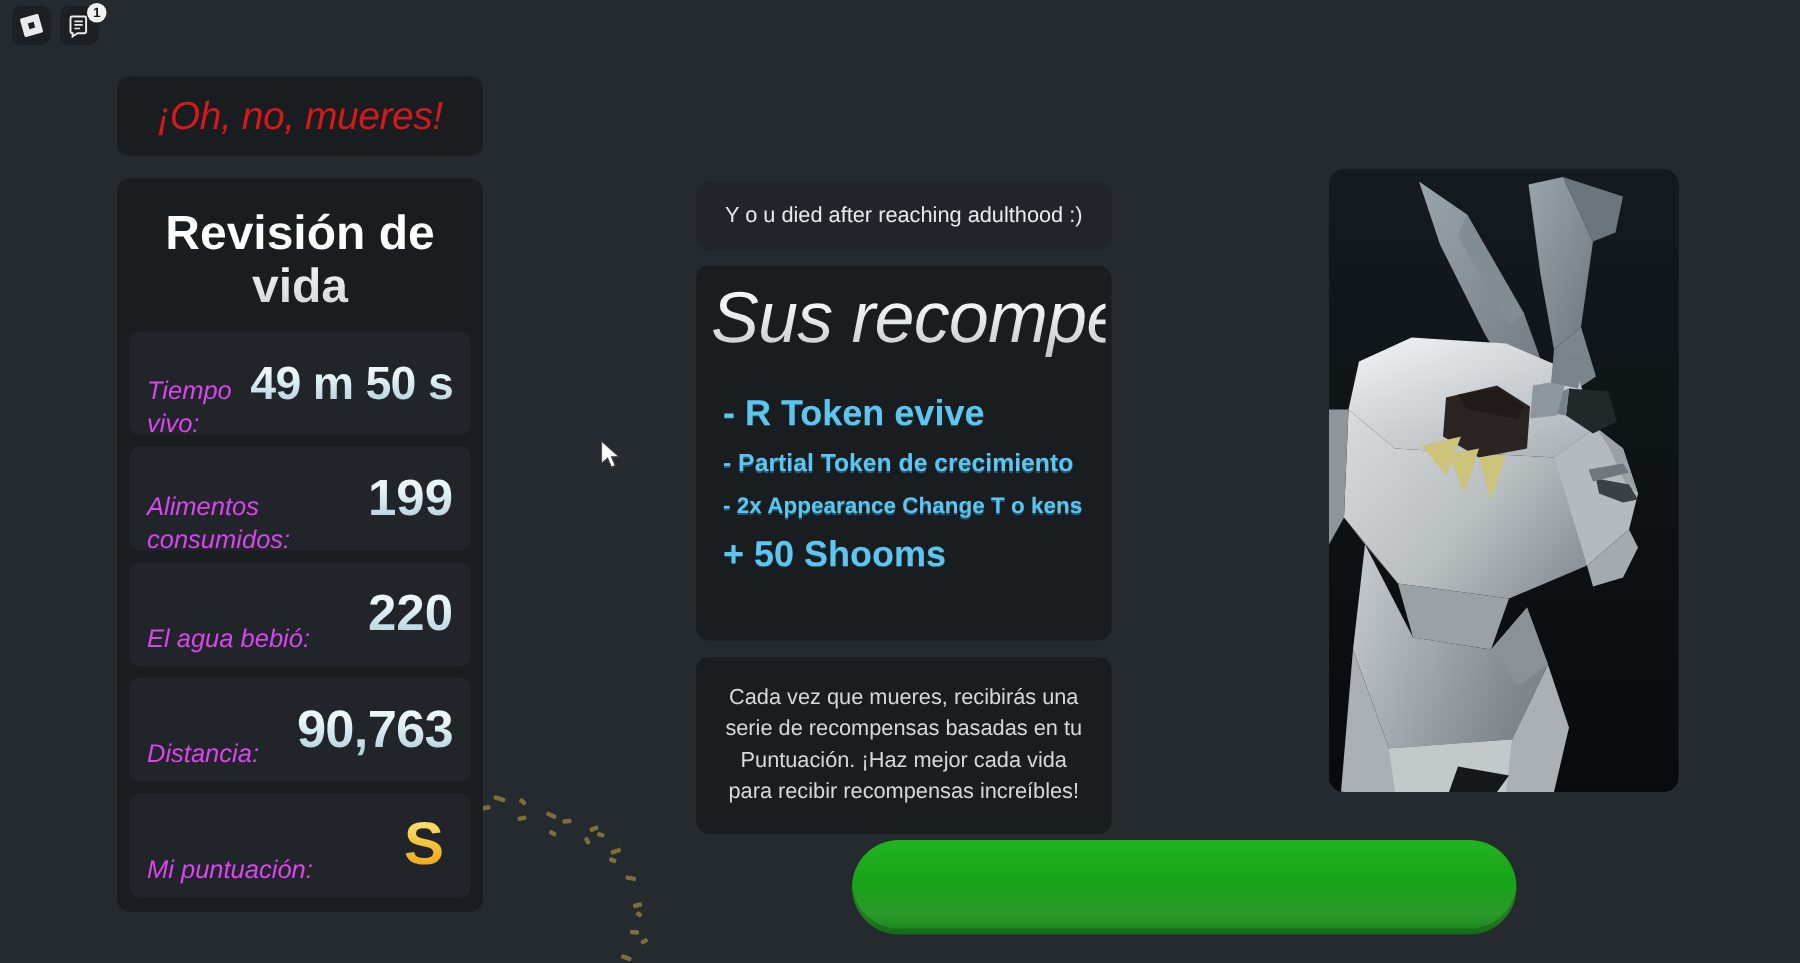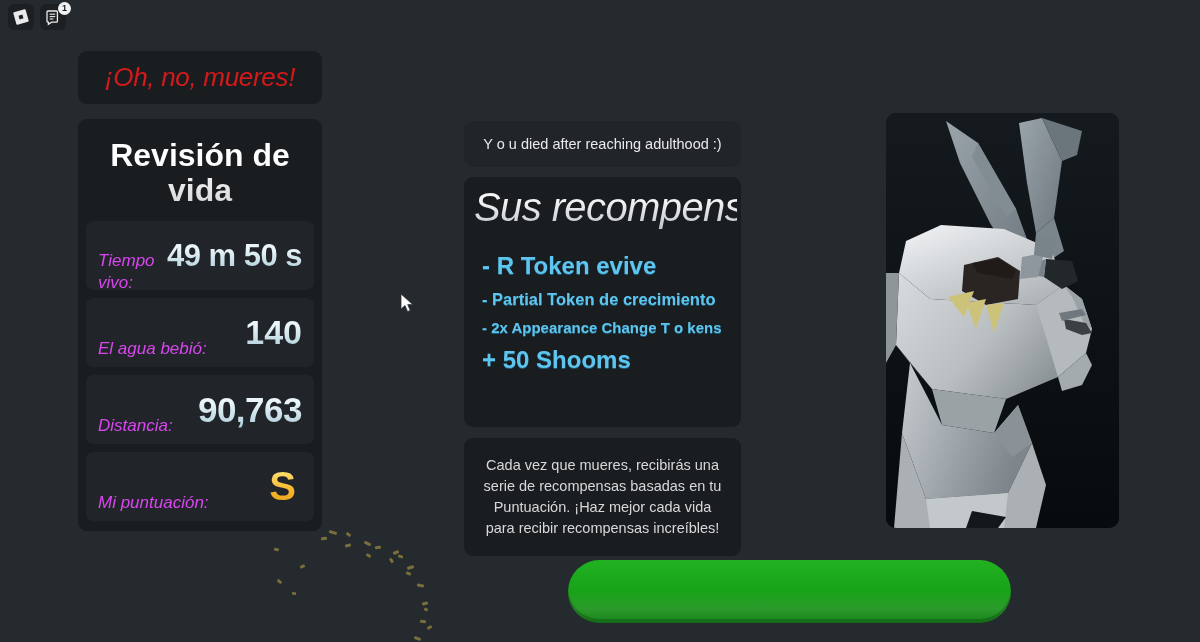--- a/index.html
+++ b/index.html
@@ -179,21 +179,21 @@
     white-space: nowrap;
   }
   .rewards-card {
     background: #1a1d20;
     border-radius: 9px;
     padding: 8px 10px 16px 10px;
     min-height: 250px;
   }
   .rewards-title {
     font-style: italic;
-    font-size: 40px;
+    font-size: 48px;
     color: #d9dbdd;
     letter-spacing: -0.6px;
     margin: 0 -6px 22px 0;
     text-align: center;
     white-space: nowrap;
     background: linear-gradient(180deg,#f2f4f6 35%,#bfc2c5 100%);
     -webkit-background-clip: text;
     background-clip: text;
     color: transparent;
     -webkit-text-fill-color: transparent;
@@ -321,24 +321,28 @@
     </div>
 
     <div class="review-card">
       <div class="review-title">Revisión de vida</div>
 
       <div class="stat-row">
         <span class="stat-label">Tiempo vivo:</span>
         <span class="stat-value v-time">49 m 50 s</span>
       </div>
 
+      <div class="stat-row">
+        <span class="stat-label">Alimentos consumidos:</span>
+        <span class="stat-value v-food">199</span>
+      </div>
 
       <div class="stat-row">
         <span class="stat-label">El agua bebió:</span>
-        <span class="stat-value v-water">140</span>
+        <span class="stat-value v-water">220</span>
       </div>
 
       <div class="stat-row">
         <span class="stat-label">Distancia:</span>
         <span class="stat-value v-dist">90,763</span>
       </div>
 
       <div class="stat-row">
         <span class="stat-label">Mi puntuación:</span>
         <span class="v-score">S</span>

